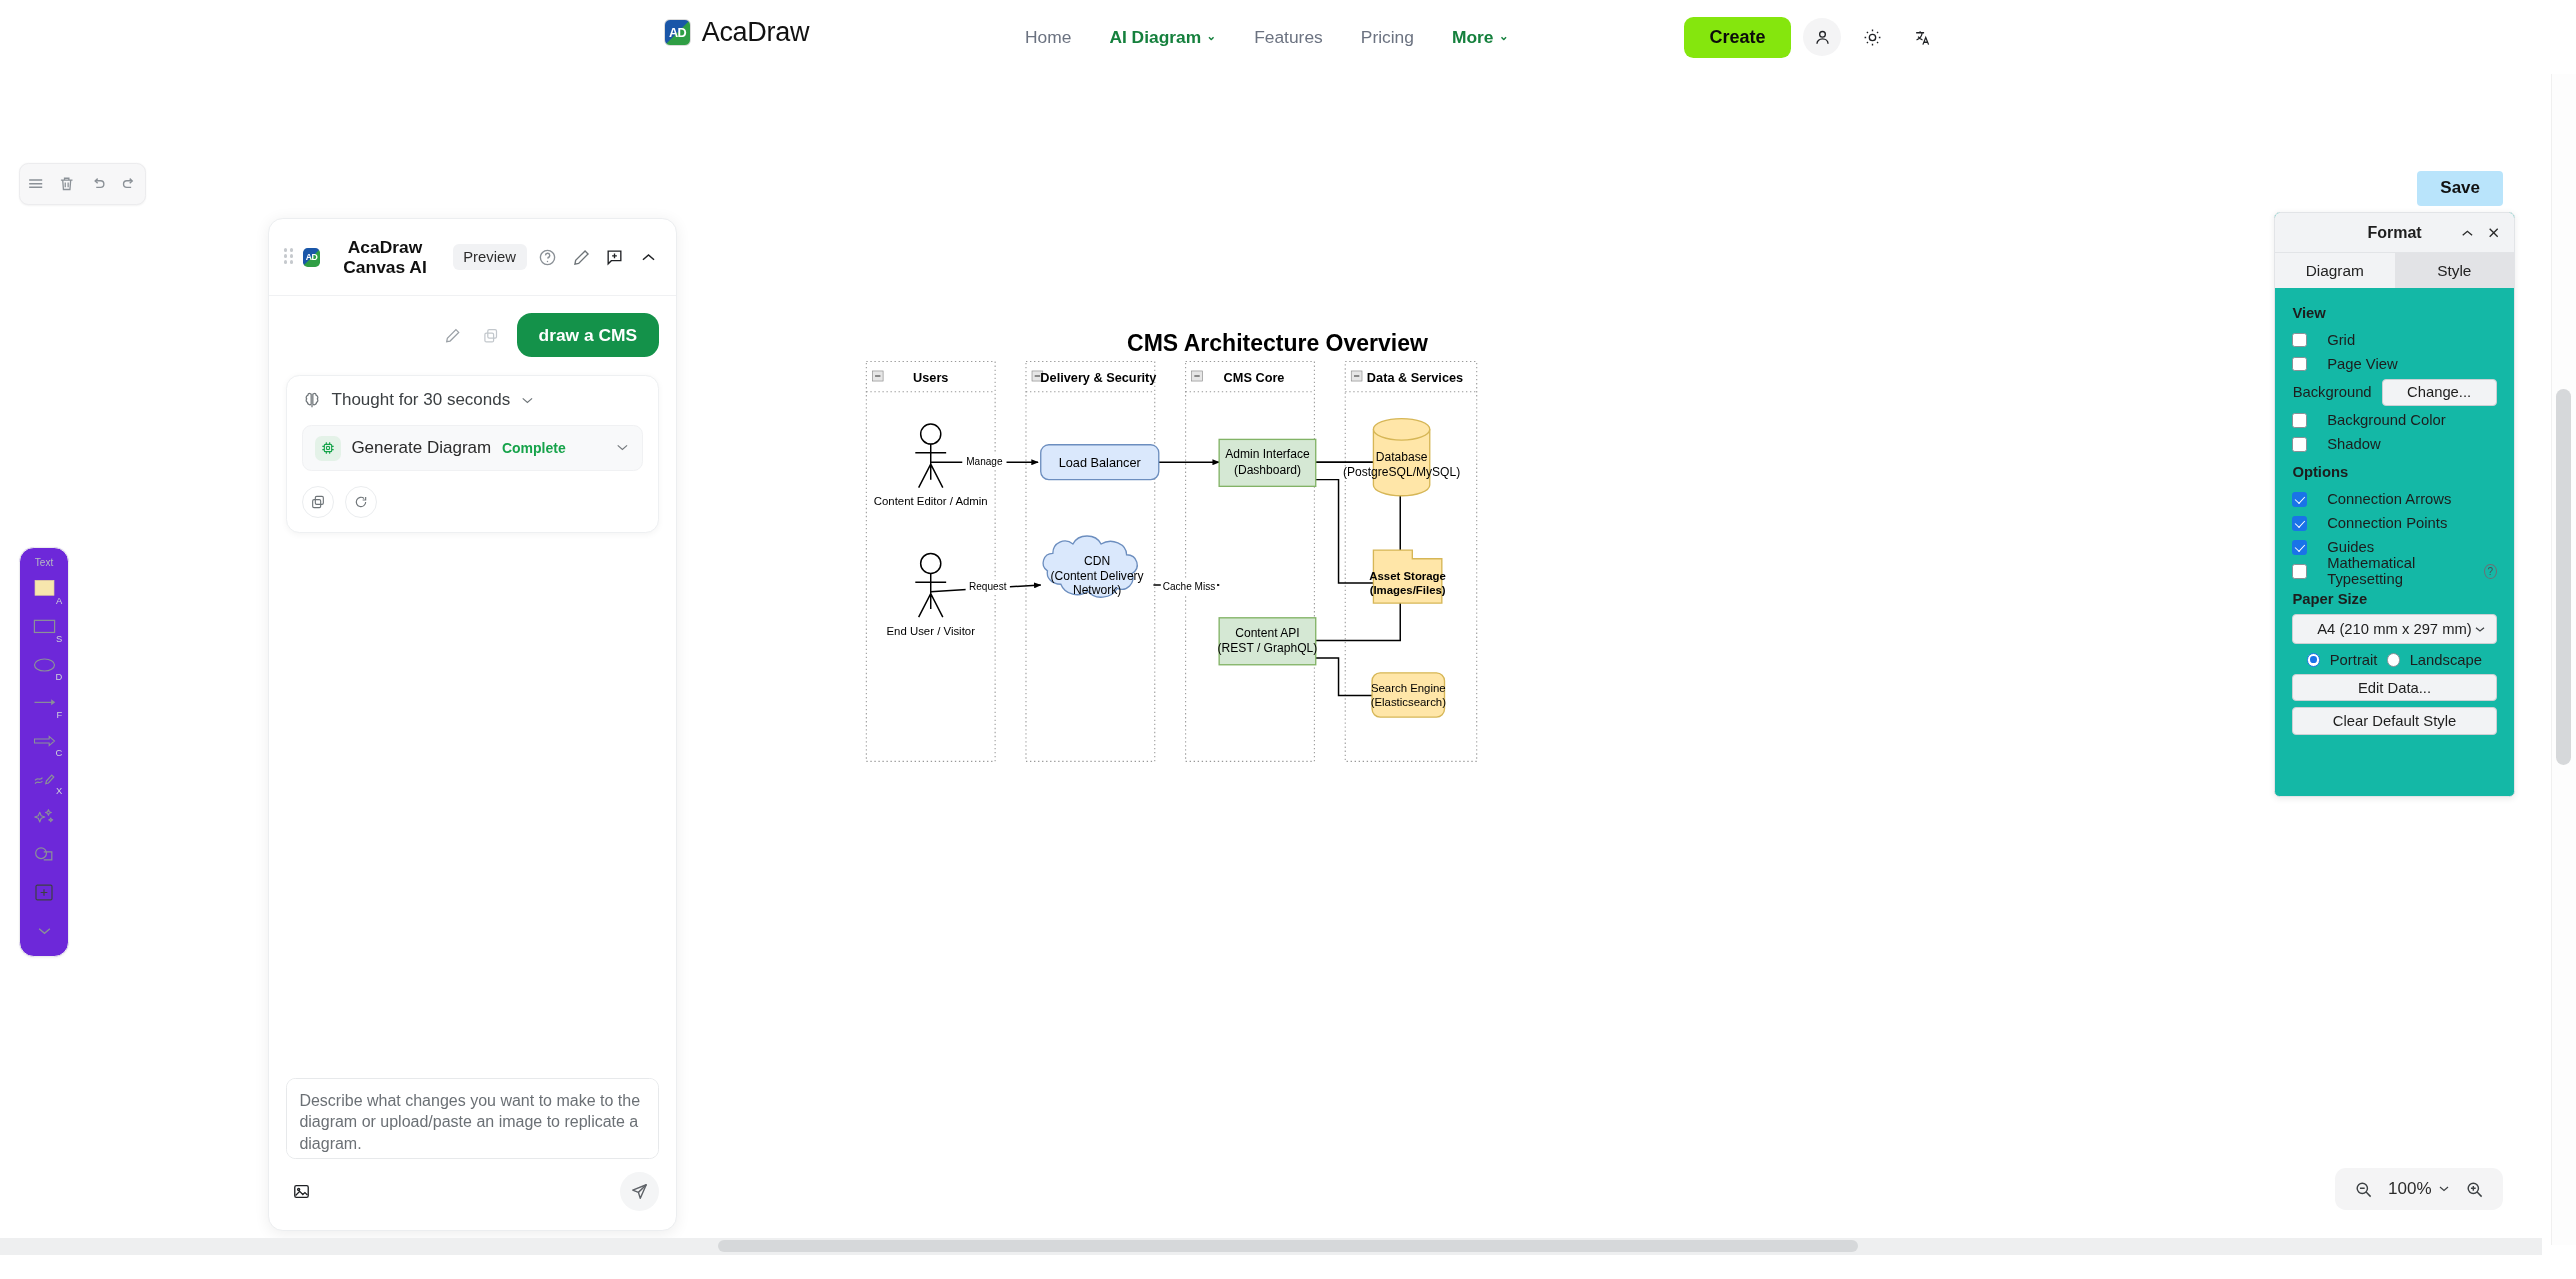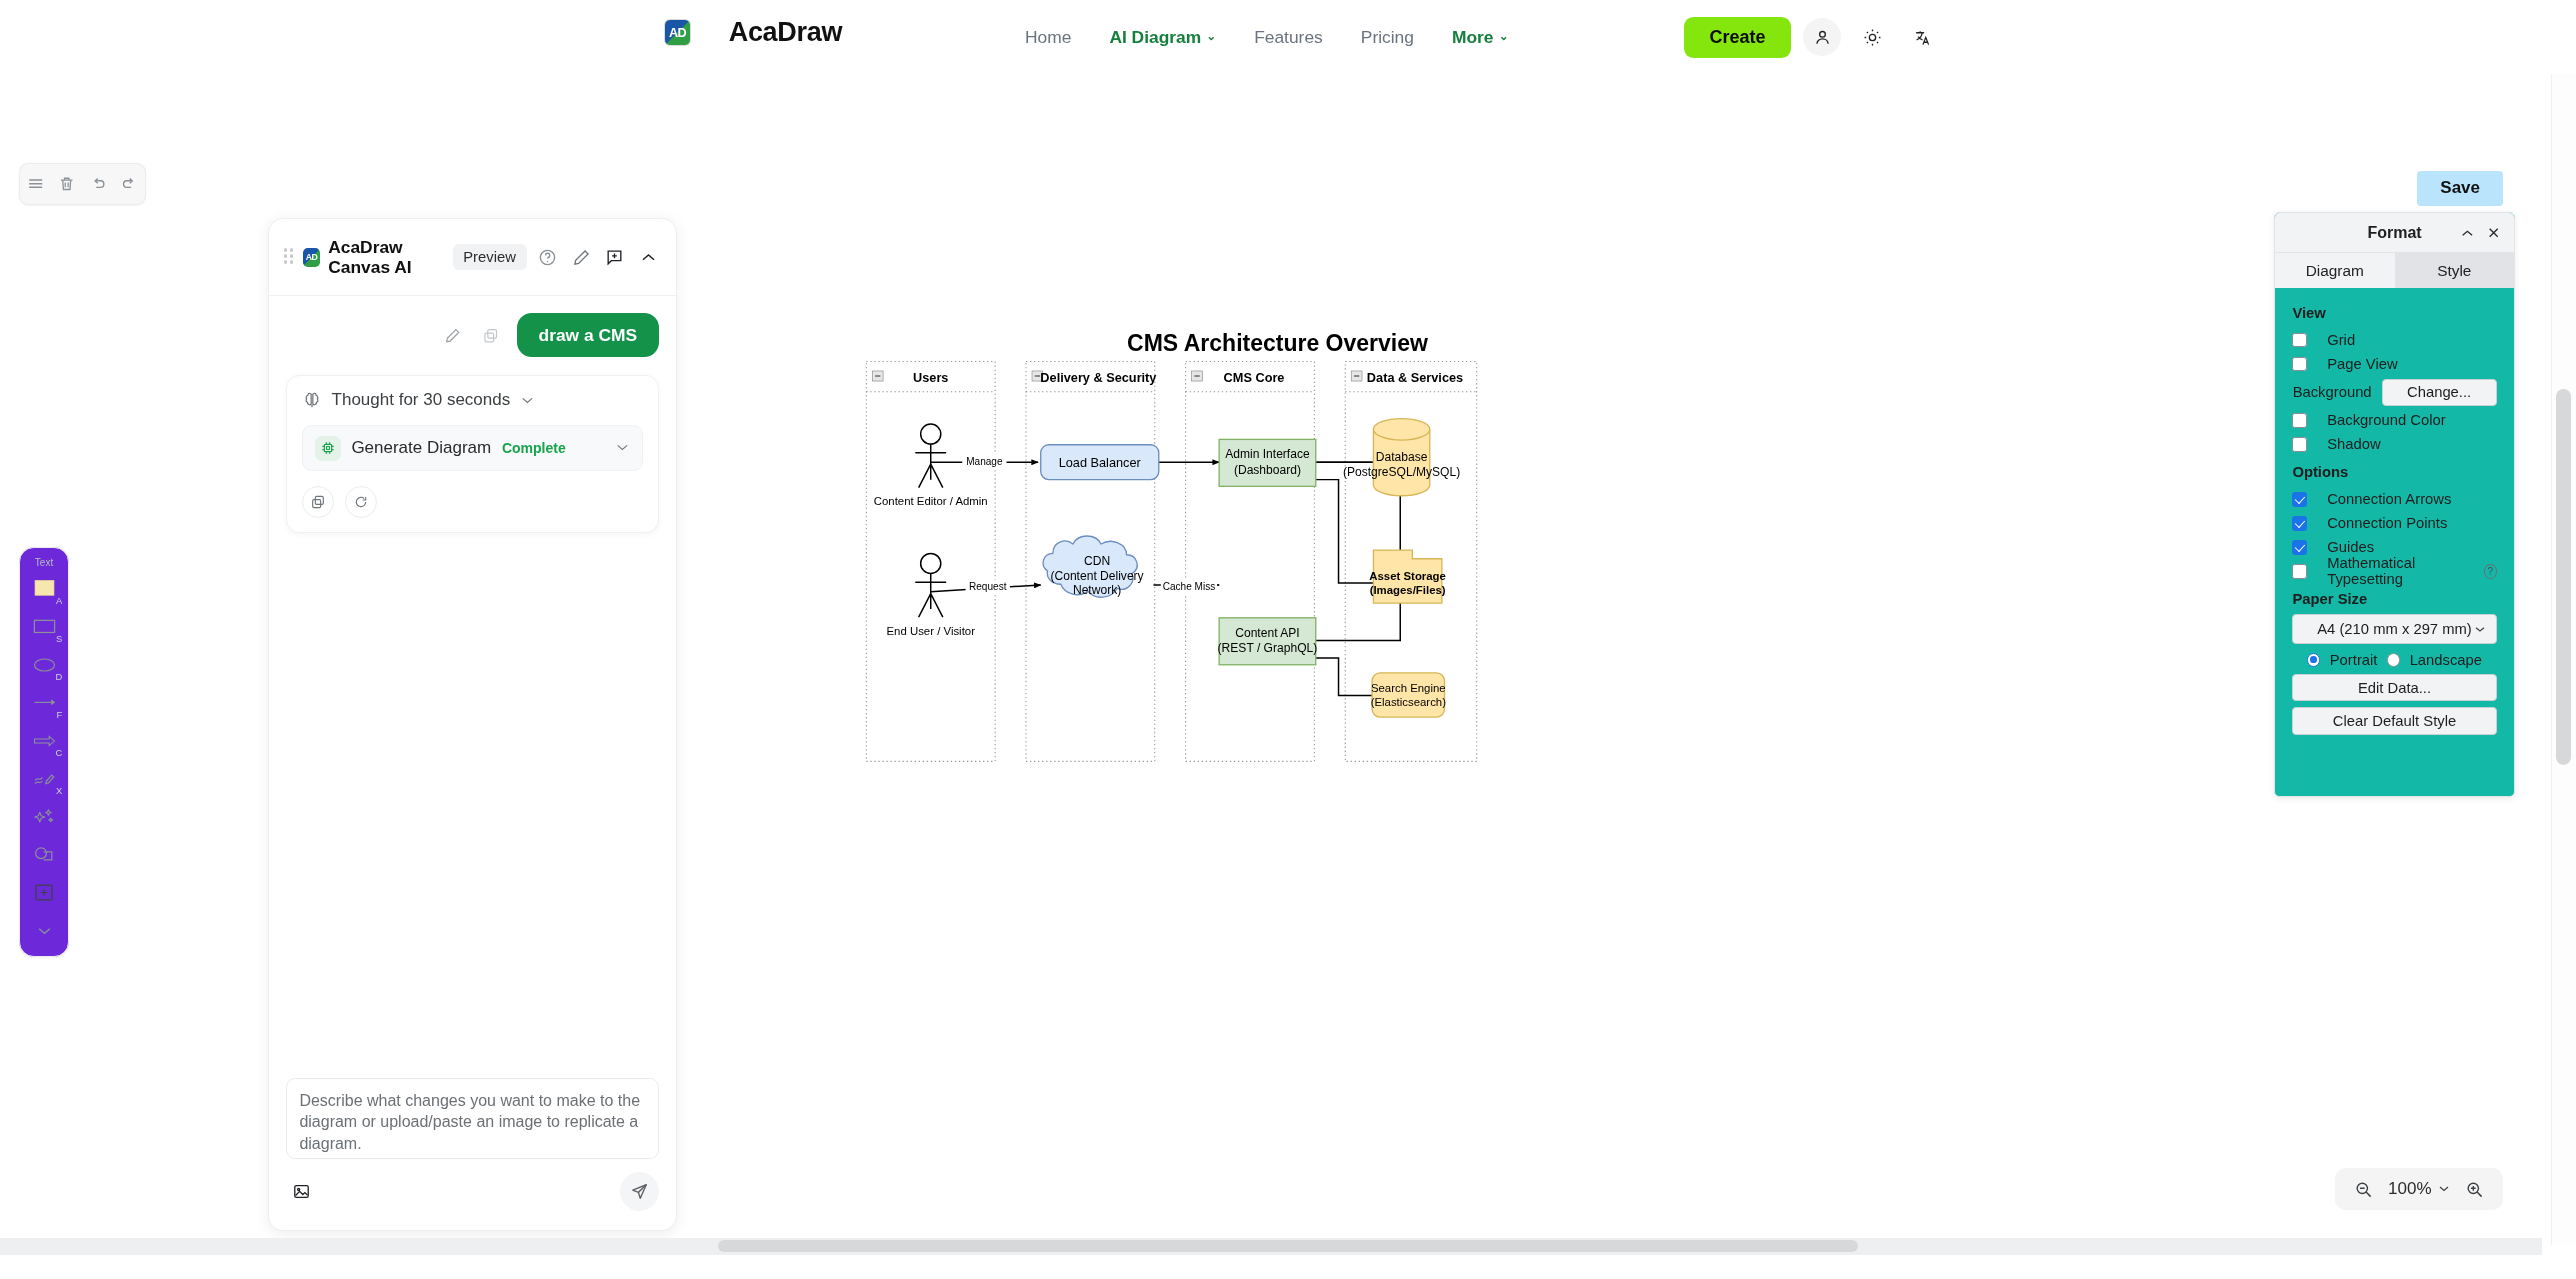--- a/index.html
+++ b/index.html
@@ -17,21 +17,21 @@
     background:#ffffff; display:flex; align-items:center;
     border-bottom:0.7px solid #ffffff; z-index:60;
   }
   .brand{ position:absolute; left:664px; top:17.4px; display:flex; align-items:center; gap:10.7px;}
   .brand-logo{
     width:27px;height:27px;border-radius:6px;
     background:linear-gradient(135deg,#1a56a8 0%,#1a56a8 48%,#2f9e44 52%,#2f9e44 100%);
     color:#fff;font-size:12.7px;font-weight:bold;display:flex;align-items:center;justify-content:center;
     letter-spacing:-0.7px; border:0.7px solid #dcdcdc;
   }
-  .brand-name{font-size:27px;font-weight:bold;color:#111;letter-spacing:-0.3px;margin-left:27px;}
+  .brand-name{font-size:27px;font-weight:normal;color:#111;letter-spacing:-0.3px;}
 
   .navlinks{position:absolute;left:1006px;top:0;height:74px;display:flex;align-items:center;gap:0;}
   .navlink{
     font-size:17.4px;color:#6b7280;padding:0 19px;cursor:pointer;display:flex;align-items:center;gap:5.4px;
   }
   .navlink.active{color:#15803d;font-weight:bold;}
   .caret{display:inline-block;font-size:11.4px;line-height:1;}
 
   .navright{position:absolute;left:1684px;top:0;height:74px;display:flex;align-items:center;gap:12px;}
   .btn-create{
@@ -93,21 +93,21 @@
   #chathead{
     height:77px;border-bottom:0.7px solid #f0f1f3;display:flex;align-items:center;padding:0 14.8px;gap:8px;flex:0 0 auto;
   }
   .dotgrid{width:12px;height:17.4px;display:grid;grid-template-columns:3.4px 3.4px;grid-template-rows:3.4px 3.4px 3.4px;gap:2.7px;cursor:grab;}
   .dotgrid i{width:3.4px;height:3.4px;border-radius:50%;background:#c6cace;display:block;}
   .chat-logo{
     width:19px;height:19px;border-radius:4.7px;
     background:linear-gradient(135deg,#1a56a8 0%,#1a56a8 48%,#2f9e44 52%,#2f9e44 100%);
     color:#fff;font-size:8.7px;font-weight:bold;display:flex;align-items:center;justify-content:center;letter-spacing:-0.5px;
   }
-  #chattitle{font-size:17.4px;font-weight:bold;color:#101010;line-height:1.15;width:124px;}
+  #chattitle{font-size:17.4px;font-weight:bold;color:#101010;line-height:1.15;width:124px;text-align:center;}
   .chip-preview{background:#f1f2f4;color:#2c2c2c;font-size:14.8px;border-radius:6px;padding:4.7px 10.7px;cursor:pointer;margin-left:2.7px;}
   .headicon{width:28px;height:28px;display:flex;align-items:center;justify-content:center;cursor:pointer;color:#6e7478;}
 
   #chatbody{flex:1 1 auto;padding:17.4px 17.4px 0;overflow:hidden;}
   .msgrow{display:flex;align-items:center;justify-content:flex-end;gap:14.8px;margin-bottom:17.4px;}
   .msgrow .mini{width:23px;height:23px;display:flex;align-items:center;justify-content:center;cursor:pointer;color:#9aa0a6;}
   .bubble-user{background:#14924a;color:#fff;font-size:17.4px;font-weight:bold;border-radius:14.8px;padding:11.4px 21.5px;}
 
   .assistant-card{
     background:#fff;border:0.7px solid #eef0f2;border-radius:13.4px;padding:14.8px 14.8px 13.4px;

